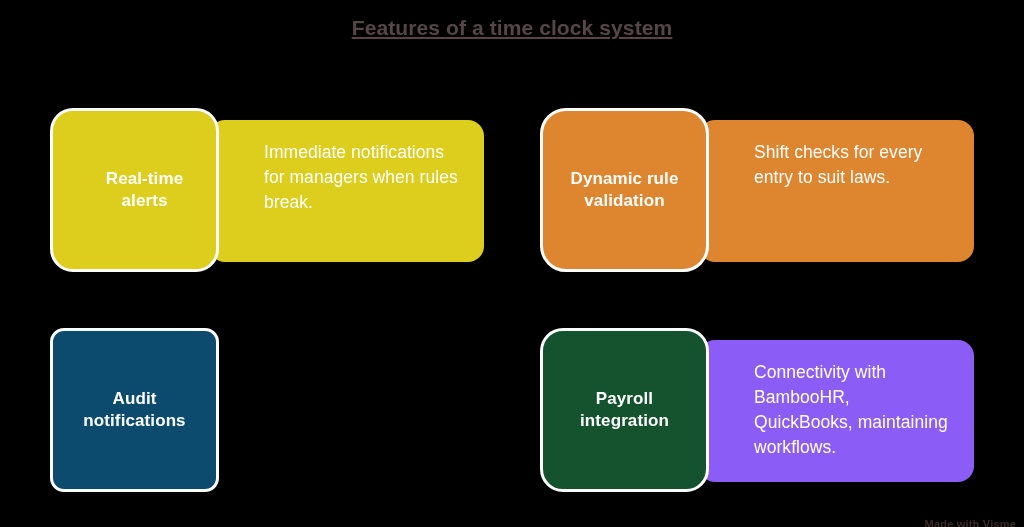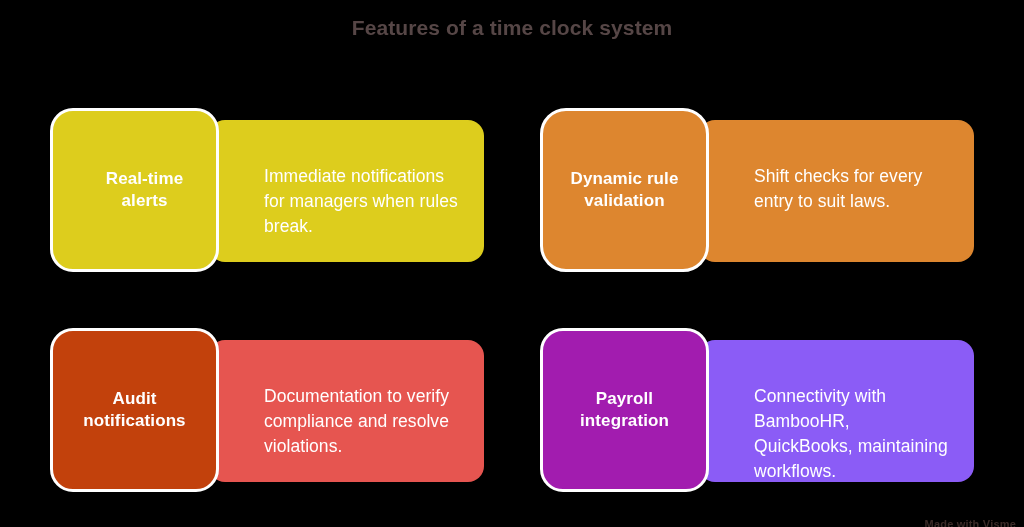--- a/index.html
+++ b/index.html
@@ -27,20 +27,21 @@
     left: 0;
     top: 14px;
     width: 1024px;
     text-align: center;
     font-size: 21px;
     font-weight: bold;
     letter-spacing: 0.1px;
     color: #564646;
     line-height: 28px;
     white-space: nowrap;
+    text-decoration: underline;
   }
 
   
   #card-grid {
     position: absolute;
     left: 0;
     top: 0;
     width: 1024px;
     height: 527px;
   }
@@ -58,21 +59,21 @@
 
   
   .card-desc-panel {
     position: absolute;
     left: 169px;
     top: 22px;
     right: 0;
     height: 142px;
     border-radius: 16px;
     box-sizing: border-box;
-    padding: 44px 26px 10px 55px;
+    padding: 20px 26px 10px 55px;
   }
 
   .card-desc-text {
     font-size: 17.5px;
     line-height: 25px;
     color: #ffffff;
     font-weight: normal;
     letter-spacing: 0.05px;
   }
 
@@ -135,33 +136,30 @@
     <div class="feature-card col-right row-top">
       <div class="card-desc-panel" style="background-color: rgb(221, 134, 47);">
         <div class="card-desc-text">Shift checks for every entry to suit laws.</div>
       </div>
       <div class="card-label-tile" style="background-color: rgb(221, 134, 47); border-radius: 26px;">
         <div class="card-label-text">Dynamic rule validation</div>
       </div>
     </div>
 
     <div class="feature-card col-left row-bottom">
-      <div class="card-desc-panel" style="background-color: rgb(230, 85, 80);">
-        <div class="card-desc-text">Documentation to verify compliance and resolve violations.</div>
-      </div>
-      <div class="card-label-tile" style="background-color: #c2410c;">
+      <div class="card-label-tile" style="background-color: #0c4a6e; border-radius: 14px;">
         <div class="card-label-text">Audit notifications</div>
       </div>
     </div>
 
     <div class="feature-card col-right row-bottom">
       <div class="card-desc-panel" style="background-color: #8b5cf6;">
         <div class="card-desc-text">Connectivity with BambooHR, QuickBooks, maintaining workflows.</div>
       </div>
-      <div class="card-label-tile" style="background-color: #a21caf;">
+      <div class="card-label-tile" style="background-color: #14532d;">
         <div class="card-label-text">Payroll integration</div>
       </div>
     </div>
 
   </div>
 
   <div id="footer-watermark">Made with Visme</div>
 
 </div>
 

